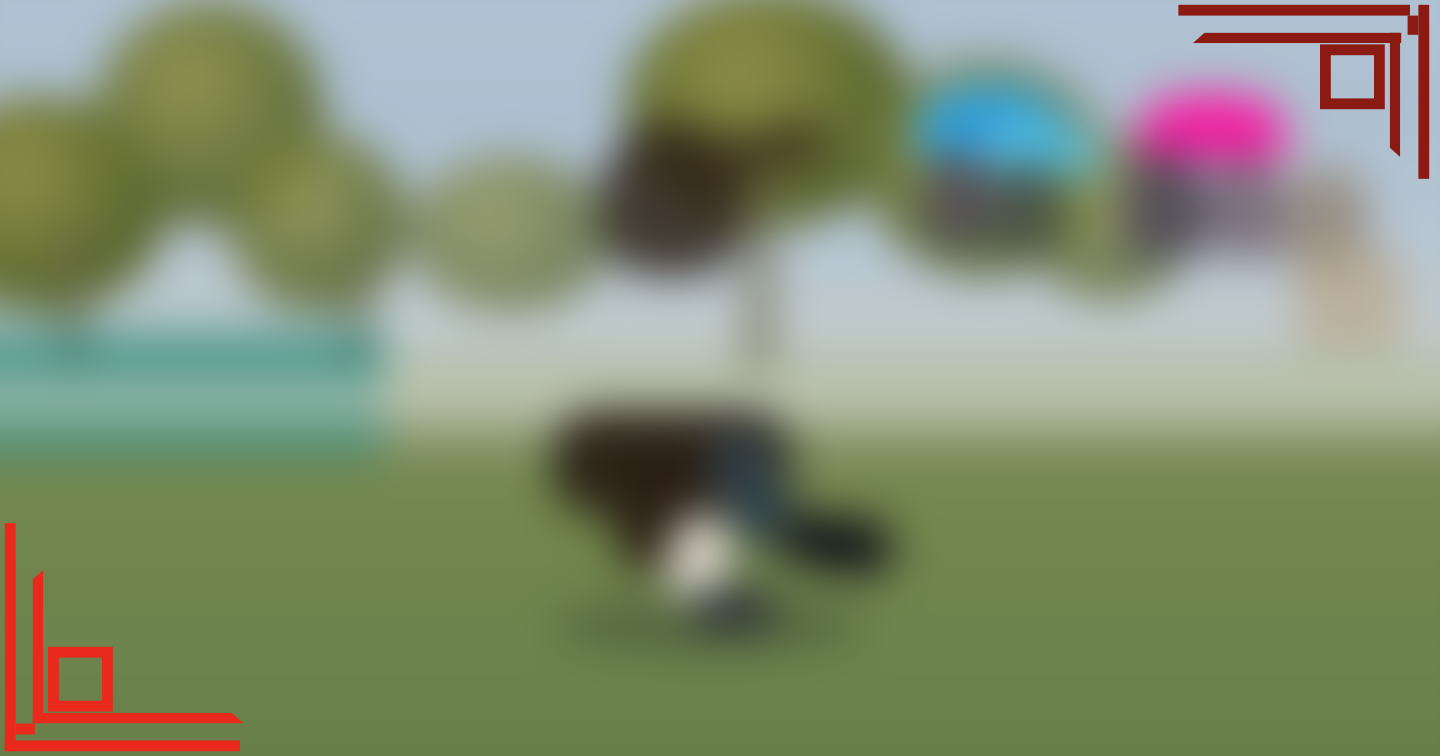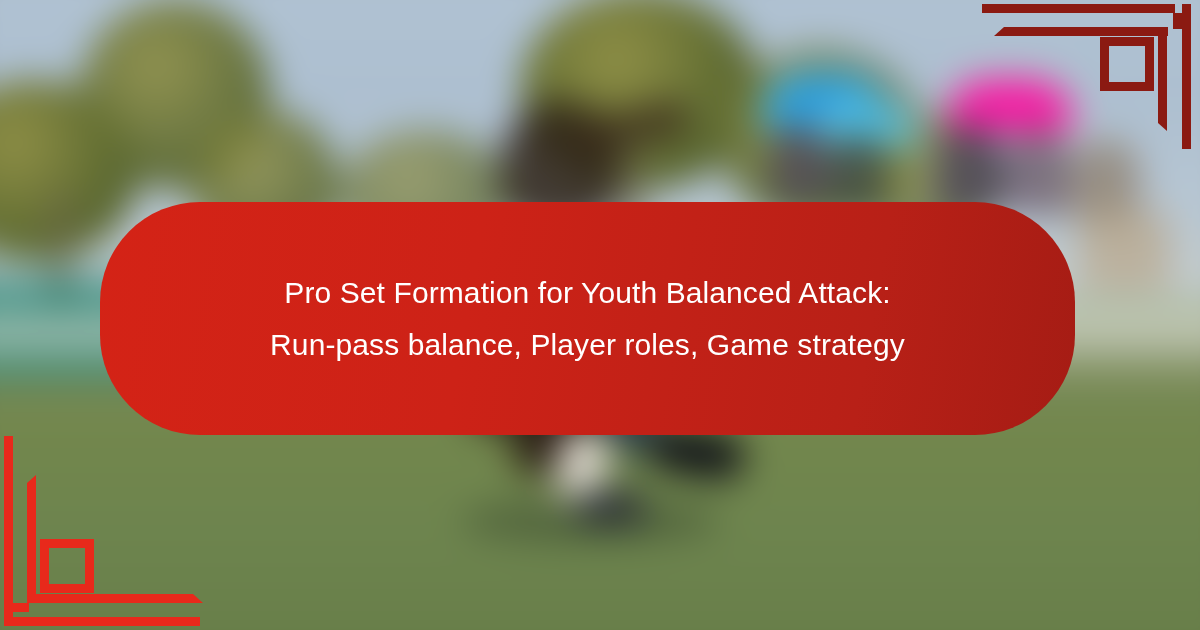--- a/index.html
+++ b/index.html
@@ -291,18 +291,14 @@
 
   <div class="deco deco-bl">
     <span class="bar-h-long"></span>
     <span class="bar-h-in"></span>
     <span class="bar-v-edge"></span>
     <span class="bar-v-in"></span>
     <span class="sq"></span>
     <span class="tick"></span>
   </div>
 
-  <div class="banner">
-    <div class="banner-title">Pro Set Formation for Youth Balanced Attack:
-Run-pass balance, Player roles, Game strategy</div>
-  </div>
 
 </div>
 
 </body></html>

